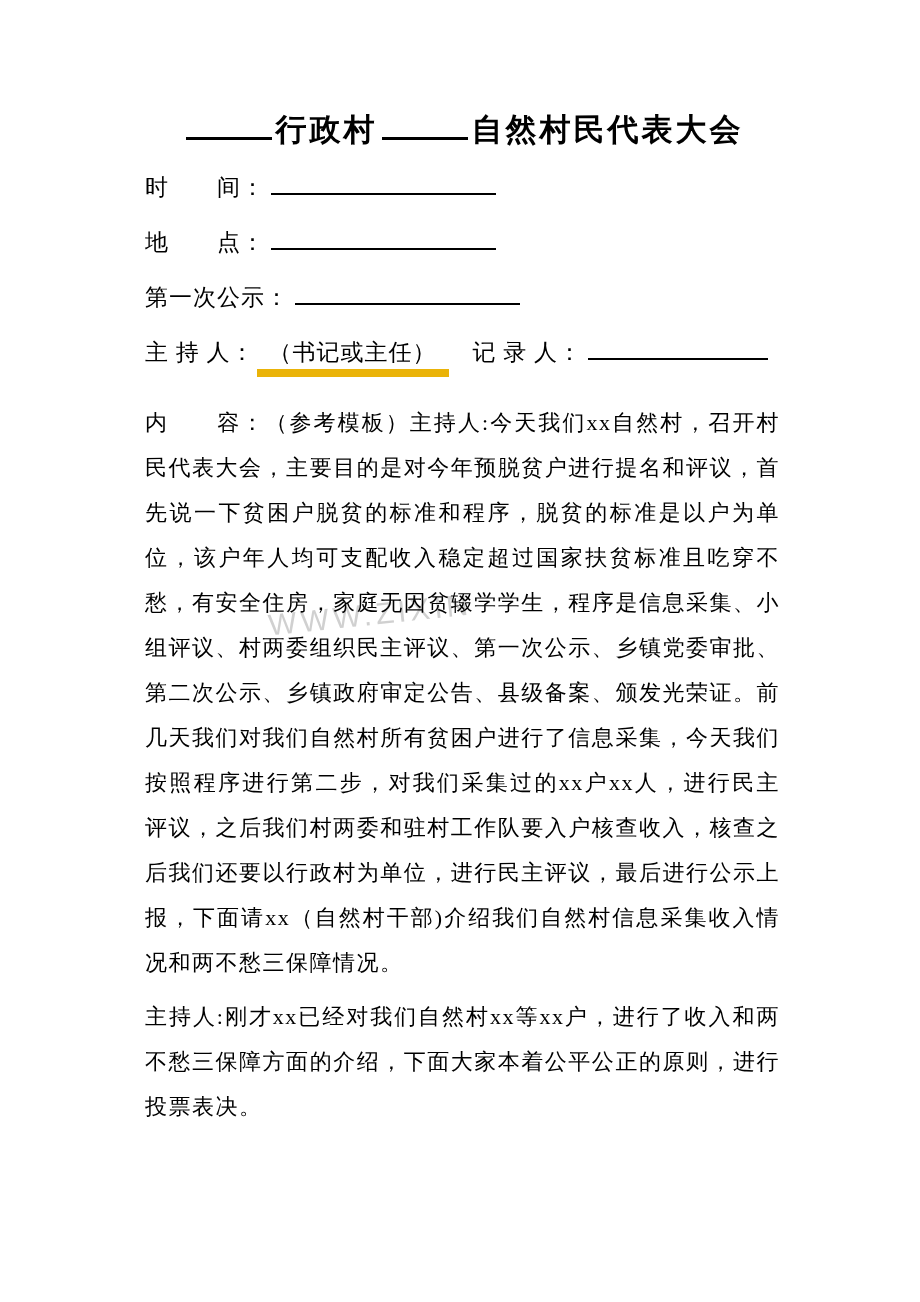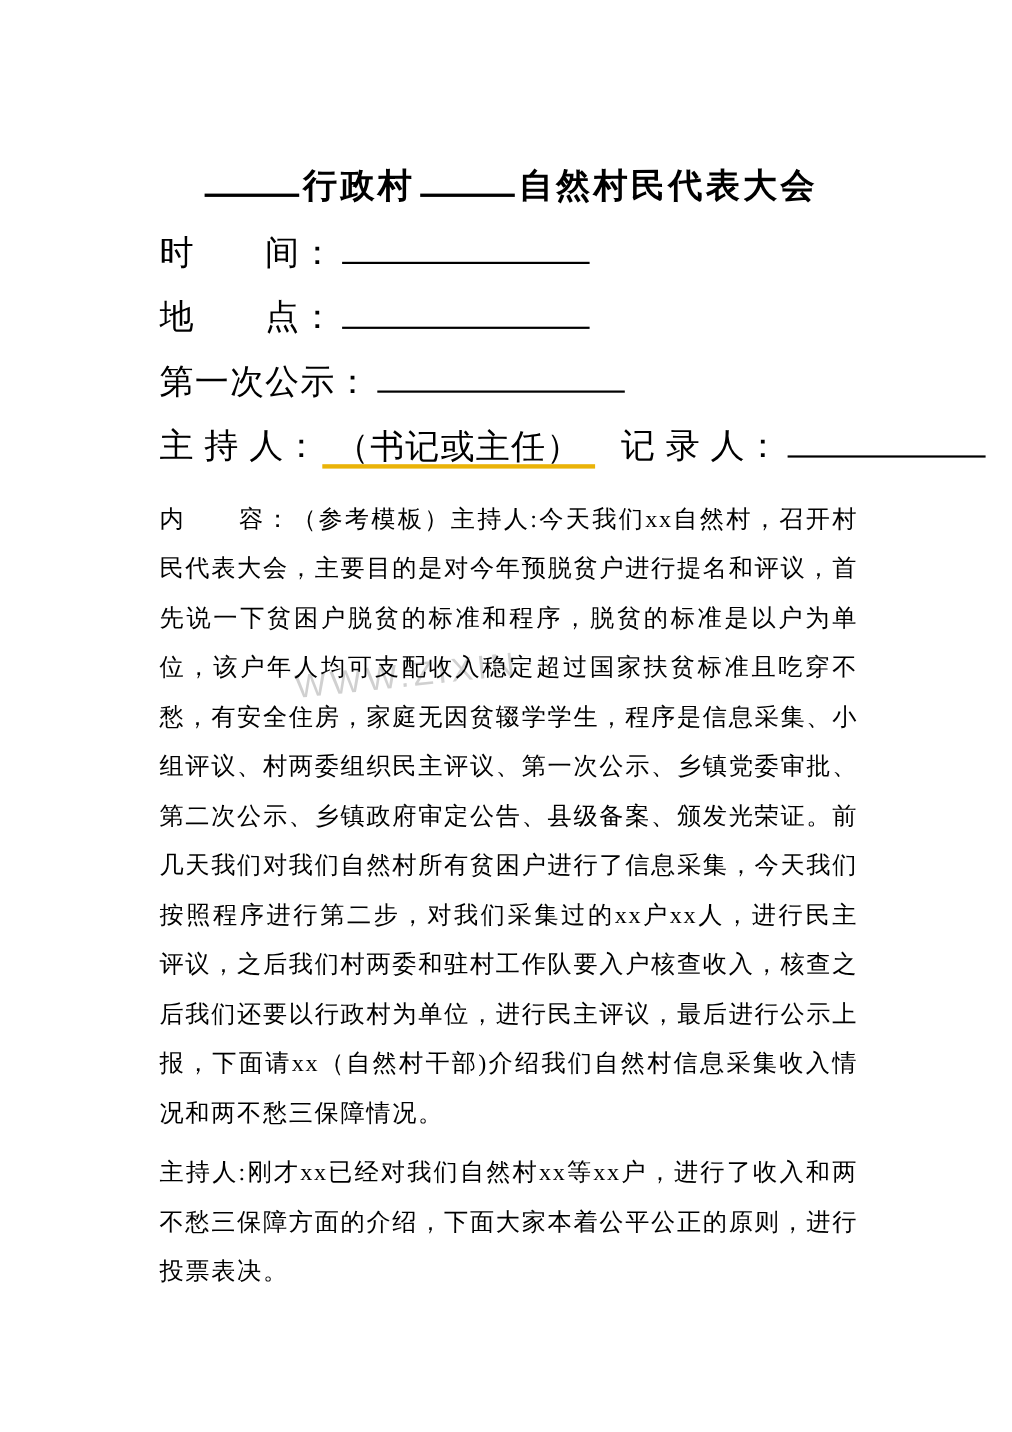--- a/index.html
+++ b/index.html
@@ -27,47 +27,46 @@
     white-space:nowrap;
   }
   .content { position:relative; z-index:1; }
   .title-line1, .title-line2 {
     text-align:center;
     font-weight:bold;
     font-size:31px;
     line-height:40px;
     letter-spacing:3px;
     white-space:nowrap;
-    margin-top:39px;
   }
   .title-line1 { margin-bottom:22px; }
   .title-line2 { margin-bottom:32px; }
   .blank {
     display:inline-block;
     border-bottom:2px solid #000;
     height:0.95em;
     vertical-align:baseline;
   }
   .title-blank {
     width:86px;
     border-bottom:3px solid #000;
     margin:0 4px;
   }
   .field-row {
-    font-size:31px;
+    font-size:23px;
     line-height:32px;
     margin-bottom:23px;
     letter-spacing:1px;
     white-space:nowrap;
   }
   .field-blank { width:225px; margin-left:6px; }
   .recorder-blank { width:180px; margin-left:6px; }
   .underlined {
     display:inline-block;
-    border-bottom:4px solid #eab308;
+    border-bottom:8px solid #eab308;
     padding:0 12px;
     margin-left:2px;
     text-align:center;
   }
   .host-gap { display:inline-block; width:24px; }
   .body-text { margin-top:0; }
   .body-text p {
     font-size:22px;
     line-height:45px;
     letter-spacing:1.5px;

